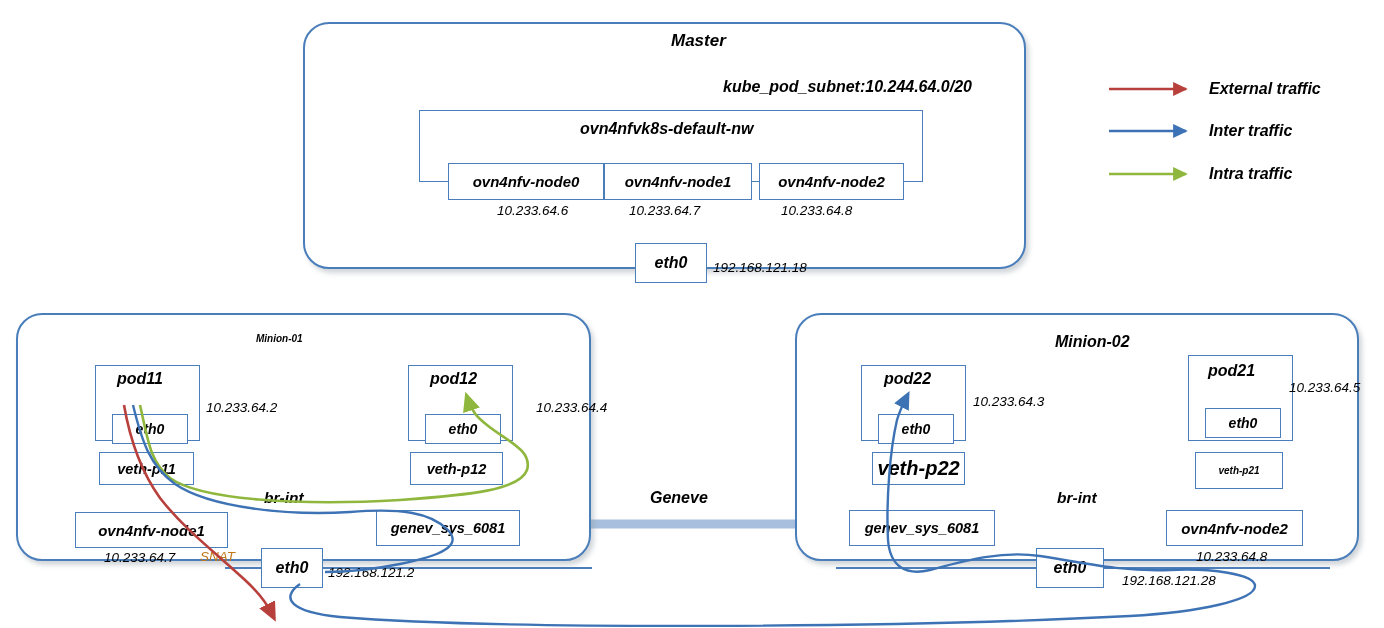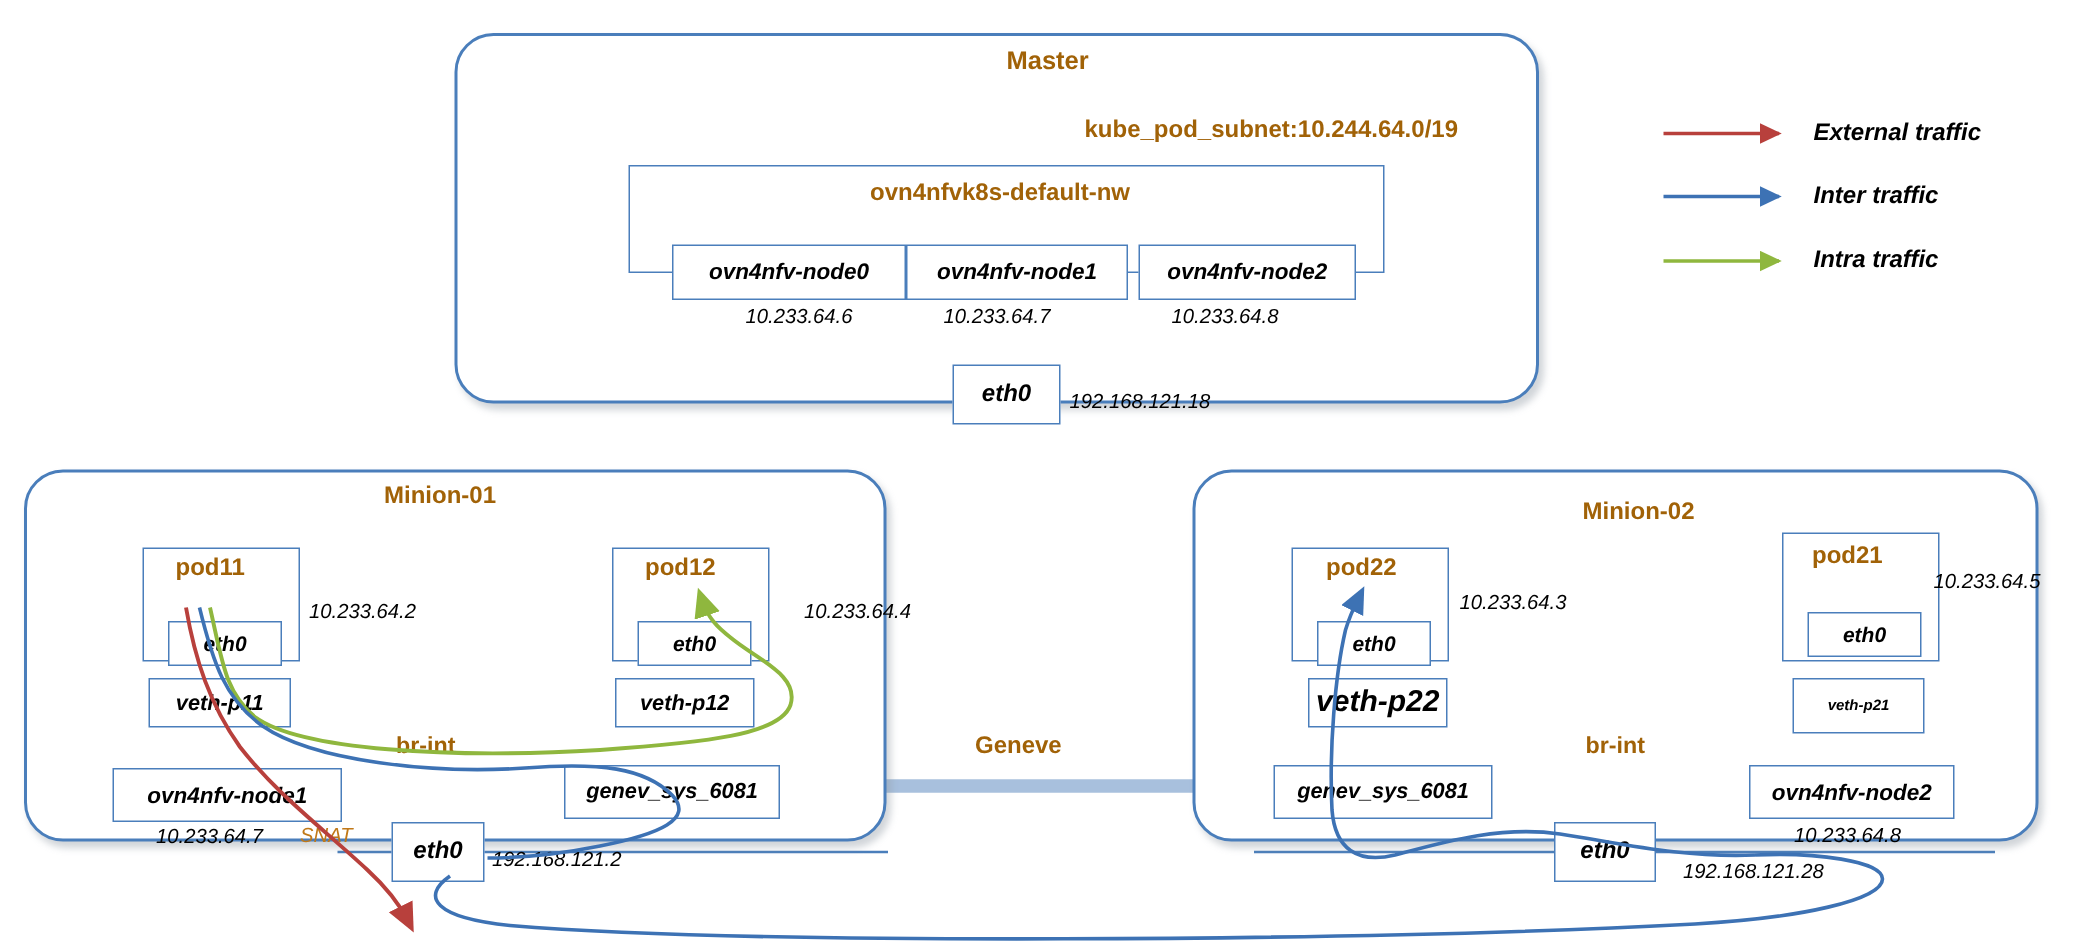--- a/index.html
+++ b/index.html
@@ -38,22 +38,23 @@
     white-space: nowrap;
   }
   .plainbox {
     position: absolute;
     border: 1.8px solid #4a7ebb;
     background: transparent;
     box-sizing: border-box;
   }
   .lbl {
     position: absolute;
+    font-style: italic;
     font-weight: bold;
-    color: #a16207;
+    color: #000000;
     white-space: nowrap;
   }
   .ipl {
     position: absolute;
     font-style: italic;
     font-weight: normal;
     color: #000000;
     white-space: nowrap;
   }
   .snat {
@@ -121,21 +122,21 @@
       <line x1="1237" y1="440" x2="1237" y2="452"></line>
     </g>
 
     <line x1="545" y1="524" x2="852" y2="524" stroke="#a8c0dd" stroke-width="9"></line>
   </svg>
 
   <div class="rbox" style="left:303px; top:22px; width:723px; height:247px;"></div>
 
   <div class="lbl" style="left:671px; top:31px; font-size:17px;">Master</div>
 
-  <div class="lbl" style="left:723px; top:78px; font-size:16px;">kube_pod_subnet:10.244.64.0/19</div>
+  <div class="lbl" style="left:723px; top:78px; font-size:16px;">kube_pod_subnet:10.244.64.0/20</div>
 
   <div class="plainbox" style="left:419px; top:110px; width:504px; height:72px;"></div>
 
   <div class="lbl" style="left:580px; top:120px; font-size:16px;">ovn4nfvk8s-default-nw</div>
 
   <div class="sbox" style="left:448px; top:163px; width:156px; height:37px; font-size:15px;">ovn4nfv-node0</div>
   <div class="ipl" style="left:497px; top:203px; font-size:13.5px;">10.233.64.6</div>
 
   <div class="sbox" style="left:604px; top:163px; width:148px; height:37px; font-size:15px;">ovn4nfv-node1</div>
   <div class="ipl" style="left:629px; top:203px; font-size:13.5px;">10.233.64.7</div>
@@ -162,21 +163,21 @@
     <line x1="1109" y1="131" x2="1186" y2="131" stroke="#3d72b4" stroke-width="2.3" marker-end="url(#ahBlue)"></line>
     <line x1="1109" y1="174" x2="1186" y2="174" stroke="#8fb73e" stroke-width="2.3" marker-end="url(#ahGreen)"></line>
   </svg>
 
   <div class="legend-txt" style="left:1209px; top:80px; font-size:16px;">External traffic</div>
   <div class="legend-txt" style="left:1209px; top:122px; font-size:16px;">Inter traffic</div>
   <div class="legend-txt" style="left:1209px; top:165px; font-size:16px;">Intra traffic</div>
 
   <div class="rbox" style="left:16px; top:313px; width:575px; height:248px;"></div>
 
-  <div class="lbl" style="left:256px; top:322px; font-size:16px;">Minion-01</div>
+  <div class="lbl" style="left:256px; top:333px; font-size:10px;">Minion-01</div>
 
   <div class="plainbox" style="left:95px; top:365px; width:105px; height:76px;"></div>
   <div class="lbl" style="left:117px; top:370px; font-size:16px;">pod11</div>
   <div class="sbox" style="left:112px; top:414px; width:76px; height:30px; font-size:14px;">eth0</div>
   <div class="ipl" style="left:206px; top:400px; font-size:13.5px;">10.233.64.2</div>
 
   <div class="plainbox" style="left:408px; top:365px; width:105px; height:76px;"></div>
   <div class="lbl" style="left:430px; top:370px; font-size:16px;">pod12</div>
   <div class="sbox" style="left:425px; top:414px; width:76px; height:30px; font-size:14px;">eth0</div>
   <div class="ipl" style="left:520px; top:400px; font-size:13.5px;margin-left:16px;">10.233.64.4</div>

